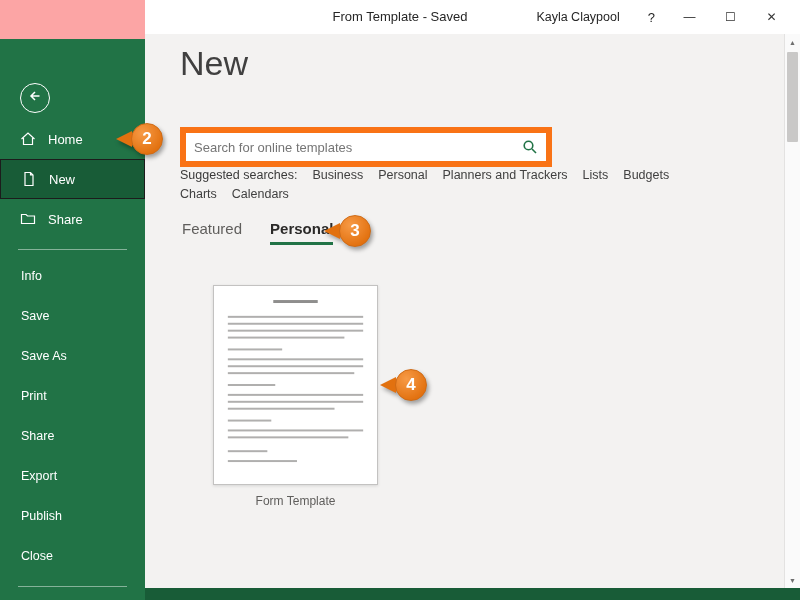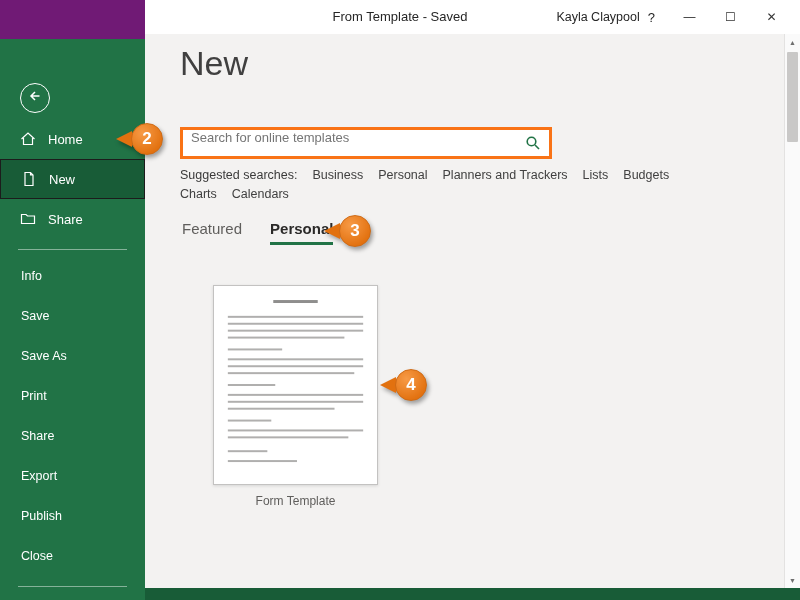--- a/index.html
+++ b/index.html
@@ -1,40 +1,40 @@
 <!DOCTYPE html>
 <html><head>
 <meta charset="utf-8">
 <style>
   * { margin:0; padding:0; box-sizing:border-box; }
   body { font-family:"Liberation Sans", sans-serif; background:#fff; }
-  .window { position:relative; width:800px; height:600px; overflow:hidden; background:#701a75; }
+  .window { position:relative; width:800px; height:600px; overflow:hidden; background:#fca5a5; }
 
   
   .titlebar { position:absolute; left:145px; top:0; width:655px; height:34px; background:#ffffff; z-index:4; }
   .title { position:absolute; left:255px; top:0; height:34px; line-height:34px; transform:translateX(-50%); font-size:13px; color:#262626; white-space:nowrap; }
   .titlebar-right { position:absolute; right:0; top:0; height:34px; display:flex; align-items:center; padding-right:8px; }
-  .user-name { font-size:12.5px; color:#262626; margin-right:8px; }
+  .user-name { font-size:12.5px; color:#262626; margin-right:28px; }
   .help-btn { font-size:13px; color:#262626; margin-right:14px; cursor:pointer; }
   .win-btn { width:41px; height:34px; display:flex; align-items:center; justify-content:center; font-size:12px; color:#333; cursor:pointer; }
 
   
   .sidebar { position:absolute; left:0; top:0; width:145px; height:600px; background:#217346; color:#fff; z-index:5;margin-top:39px; }
   .back-btn { position:absolute; left:20px; top:44px; width:30px; height:30px; border:1.6px solid #fff; border-radius:50%; display:flex; align-items:center; justify-content:center; cursor:pointer; }
   .nav { position:absolute; left:0; top:80px; width:145px; }
   .side-item { height:40px; display:flex; align-items:center; padding-left:20px; gap:12px; font-size:13px; cursor:pointer; }
   .side-item.selected { background:#185c37; border:1px solid #1c1c1c; }
   .side-item .ico { width:16px; height:16px; display:inline-flex; }
   .divider { border-top:1px solid rgba(255,255,255,0.45); margin:10px 18px 6px 18px; }
   .menu-item { height:40px; display:flex; align-items:center; padding-left:21px; font-size:12.5px; cursor:pointer; }
 
   
   .content { position:absolute; left:145px; top:34px; width:655px; height:554px; background:#f3f2f1; z-index:1; }
   .page-title { position:absolute; left:35px; top:10px; font-size:34px; font-weight:300; color:#404040; }
-  .search-box { position:absolute; left:35px; top:93px; width:372px; height:32px; background:#fff; border:3px solid #f97316; display:flex; align-items:flex-start; }
+  .search-box { position:absolute; left:35px; top:93px; width:372px; height:40px; background:#fff; border:6px solid #f97316; display:flex; align-items:center; }
   .search-box input { flex:1; border:none; outline:none; background:transparent; font-size:13px; color:#333; padding-left:8px; font-family:"Liberation Sans", sans-serif; }
   .search-btn { width:32px; height:26px; display:flex; align-items:center; justify-content:center; cursor:pointer; }
   .suggested { position:absolute; left:35px; top:132px; width:520px; font-size:12.5px; color:#404040; line-height:19px; }
   .sug-row { display:flex; gap:15px; flex-wrap:nowrap; }
   .sug-label { color:#3a3a3a; }
   .sug-link { cursor:pointer; white-space:nowrap;text-align:right; }
   .tabs { position:absolute; left:37px; top:186px; display:flex; gap:28px; font-size:15px; }
   .tab { color:#5f5e5c; cursor:pointer; padding-bottom:5px; }
   .tab.selected { color:#2b2a29; font-weight:bold; border-bottom:3px solid #217346; }
   .template-card { position:absolute; left:68px; top:251px; width:165px; height:200px; background:#fff; border:1px solid #c3c2c1; box-shadow:0 1px 3px rgba(0,0,0,0.12); cursor:pointer; }

